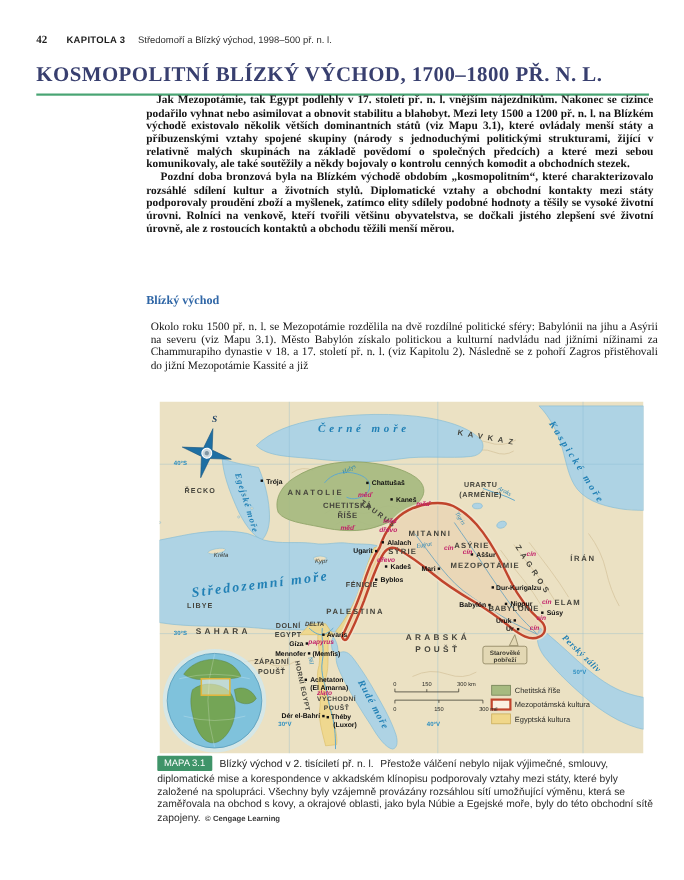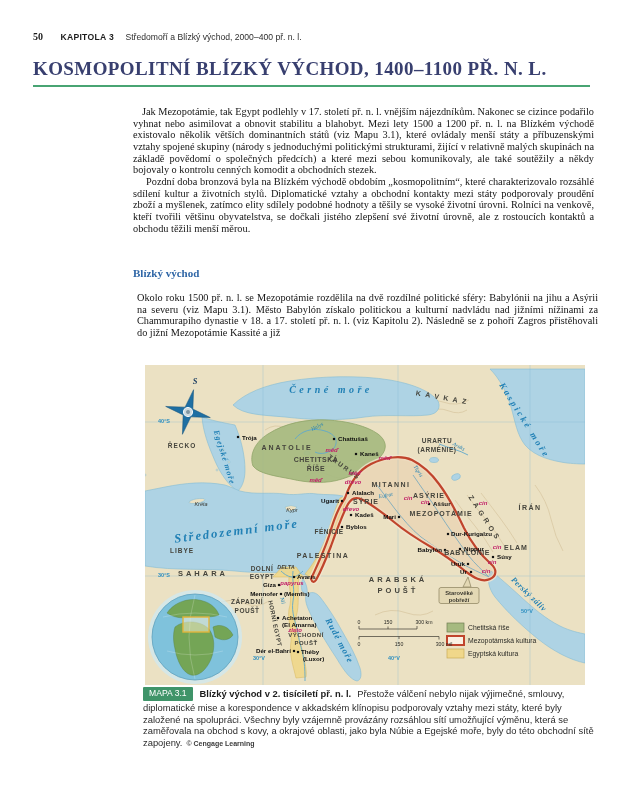--- a/index.html
+++ b/index.html
@@ -12,22 +12,22 @@
   .pagenum{font-family:"Liberation Serif",serif;font-weight:bold;font-size:10px;margin-right:15px;}
   .chaplabel{font-weight:bold;letter-spacing:.3px;margin-right:9px;}
   .chaptitle{color:#2e2e2e;}
 
   
   .title{position:absolute;top:58px;left:33px;width:560px;font-size:19px;font-weight:bold;
          color:#383f6f;letter-spacing:.4px;white-space:nowrap;}
   .rule{position:absolute;top:85px;left:33px;width:557px;height:2px;background:#48a473;}
 
   
-  .bodycol{position:absolute;left:133px;top:106px;width:461px;font-size:10.3px;
-           line-height:11.65px;text-align:justify;}
+  .bodycol{position:absolute;left:133px;top:86px;width:461px;font-size:10.3px;
+           line-height:11.65px;text-align:justify;font-weight:bold;}
   .bodycol p{margin:0;}
   .p1{text-indent:9px;}
   .p2{text-indent:13px;}
   .h2{position:absolute;left:133px;top:267px;margin:0;font-size:11px;font-weight:bold;
       color:#2f66a6;font-family:"Liberation Serif",serif;}
   .para3{position:absolute;left:133px;top:288px;width:461px;font-size:10.3px;
          line-height:11.65px;text-align:justify;margin:4px;}
 
   
   .mapwrap{position:absolute;left:145px;top:365px;width:440px;height:320px;}
@@ -44,35 +44,35 @@
   .callout{fill:#3c3a30;font-weight:bold;}
   .compassN{fill:#1d3f63;font-weight:bold;font-style:italic;font-family:"Liberation Serif",serif;}
   .legendtext{fill:#2b2b26;font-size:6.8px;}
   .scaletext{fill:#2b2b26;font-size:5.2px;}
 
   
   .caption{position:absolute;left:143px;top:688px;width:457px;font-family:"Liberation Sans",sans-serif;
            font-size:9.4px;line-height:11.4px;color:#2b2b2b;text-align:left;}
   .badge{display:inline-block;background:#3f9469;color:#fff;font-weight:normal;font-size:8.6px;
          padding:1px 6px 2px;margin-right:7px;border-radius:1px;position:relative;top:-1px;}
-  .capbold{font-weight:bold;color:#1c1c1c;margin-right:6px;}
+  .capbold{font-weight:normal;color:#1c1c1c;margin-right:6px;}
   .credit{font-size:7px;color:#3b3b3b;font-weight:bold;margin-left:4px;}
 </style>
 </head>
 <body>
 
 <div class="page">
 
   <div class="pagehead">
-    <span class="pagenum">50</span>
+    <span class="pagenum">42</span>
     <span class="chaplabel">KAPITOLA 3</span>
-    <span class="chaptitle">Středomoří a Blízký východ, 2000–400 př. n. l.</span>
+    <span class="chaptitle">Středomoří a Blízký východ, 1998–500 př. n. l.</span>
   </div>
 
-  <div class="title">KOSMOPOLITNÍ BLÍZKÝ VÝCHOD, 1400–1100 PŘ. N. L.</div>
+  <div class="title">KOSMOPOLITNÍ BLÍZKÝ VÝCHOD, 1700–1800 PŘ. N. L.</div>
   <div class="rule"></div>
 
   <div class="bodycol">
     <p class="p1">Jak Mezopotámie, tak Egypt podlehly v 17. století př. n. l. vnějším nájezdníkům. Nakonec se cizince podařilo vyhnat nebo asimilovat a obnovit stabilitu a blahobyt. Mezi lety 1500 a 1200 př. n. l. na Blízkém východě existovalo několik větších dominantních států (viz Mapu 3.1), které ovládaly menší státy a příbuzenskými vztahy spojené skupiny (národy s jednoduchými politickými strukturami, žijící v relativně malých skupinách na základě povědomí o společných předcích) a které mezi sebou komunikovaly, ale také soutěžily a někdy bojovaly o kontrolu cenných komodit a obchodních stezek.</p>
     <p class="p2">Pozdní doba bronzová byla na Blízkém východě obdobím „kosmopolitním“, které charakterizovalo rozsáhlé sdílení kultur a životních stylů. Diplomatické vztahy a obchodní kontakty mezi státy podporovaly proudění zboží a myšlenek, zatímco elity sdílely podobné hodnoty a těšily se vysoké životní úrovni. Rolníci na venkově, kteří tvořili většinu obyvatelstva, se dočkali jistého zlepšení své životní úrovně, ale z rostoucích kontaktů a obchodu těžili menší měrou.</p>
   </div>
 
   <h2 class="h2">Blízký východ</h2>
   <p class="para3">Okolo roku 1500 př. n. l. se Mezopotámie rozdělila na dvě rozdílné politické sféry: Babylónii na jihu a Asýrii na severu (viz Mapu 3.1). Město Babylón získalo politickou a kulturní nadvládu nad jižními nížinami za Chammurapiho dynastie v 18. a 17. století př. n. l. (viz Kapitolu 2). Následně se z pohoří Zagros přistěhovali do jižní Mezopotámie Kassité a již</p>
 

